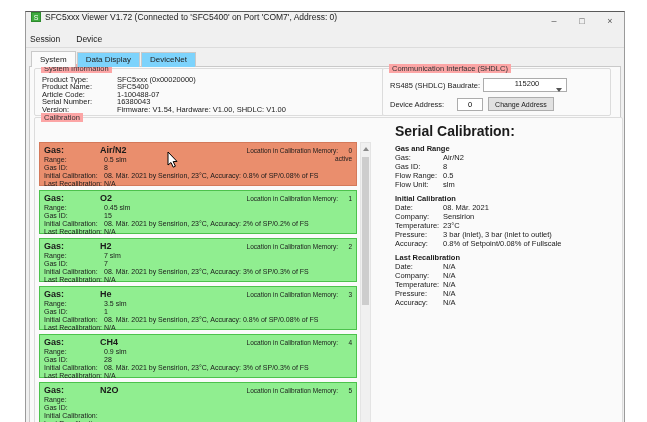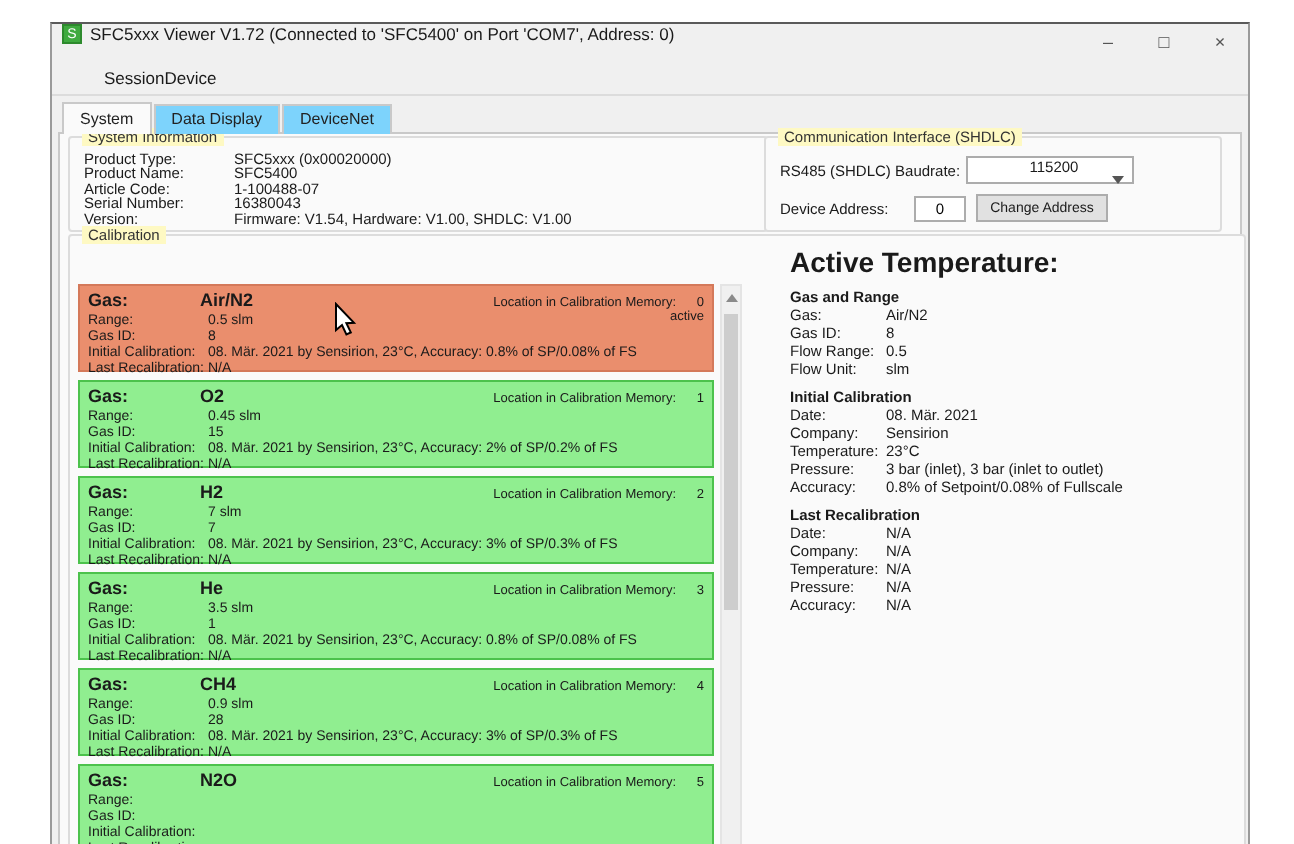--- a/index.html
+++ b/index.html
@@ -14,34 +14,34 @@
   .titlebar { position:absolute; left:0; top:0; right:0; height:18px; display:flex; 
               padding-left:5px; font-size:8.5px; }
   .app-icon { width:10px; height:10px; background:#3faa3f; border:1px solid #2d8a2d; margin-right:4px;
               display:inline-flex; align-items:center; justify-content:center; color:#fff; font-size:7px; }
   .win-controls { margin-left:auto; display:flex; height:100%; }
   .win-btn { width:28px; height:100%; display:flex; align-items:center; justify-content:center;
              font-size:9px; color:#555; }
 
   
   .menubar { position:absolute; left:0; top:18px; right:0; height:18px; display:flex; align-items:center;
-             padding-left:26px; font-size:8.5px; border-bottom:1px solid #dcdcdc; background:#f0f0f0; }
+             gap:16px; padding-left:4px; font-size:8.5px; border-bottom:1px solid #dcdcdc; background:#f0f0f0; }
   .menu-item { cursor:default; }
 
   
   .tabstrip { position:absolute; left:5px; top:40px; display:flex; font-size:8px; z-index:3;justify-content:space-between; }
   .tab { padding:2px 8px 3px 8px; border:1px solid #c9c9c9; border-bottom:none; background:#7dd3fc;
          margin-right:1px; color:#222; }
   .tab.selected { background:#fafafa; padding-top:3px; margin-top:-1px; }
   .tabpage { position:absolute; left:3px; top:54px; right:3px; height:430px; background:#fafafa;
              border:1px solid #c9c9c9; z-index:1; }
 
   
   .groupbox { position:absolute; border:1px solid #dcdcdc; border-radius:2px; z-index:2; background:#fafafa; }
-  .groupbox > .legend { position:absolute; top:-5px; left:6px; background:#fef9c3; padding:0 3px;
+  .groupbox > .legend { position:absolute; top:-5px; left:6px; background:#fca5a5; padding:0 3px;
                         font-size:7.5px; color:#333; white-space:nowrap; }
   .gb-sysinfo { left:8px; top:56px; width:350px; height:48px; }
   .gb-comm    { left:356px; top:56px; width:229px; height:48px; }
   .gb-calib   { left:8px; top:105px; width:589px; height:360px; }
 
   
   .info-rows { padding:7px 0 0 7px; font-size:7.5px; line-height:7.4px; }
   .info-row { display:flex; white-space:nowrap; }
   .info-row .lbl { width:75px; }
 
@@ -153,21 +153,21 @@
         <span>115200</span>
         <span class="combo-arrow"></span>
       </div>
       <span class="comm-label" style="top:31px;">Device Address:</span>
       <input class="addr-input" value="0" style="">
       <div class="addr-btn">Change Address</div>
     </div>
 
     <div class="groupbox gb-calib">
       <span class="legend">Calibration</span>
-      <div class="active-title">Active Temperature:</div>
+      <div class="active-title">Serial Calibration:</div>
 
       <div class="cal-list">
         <div class="entries">
 
           <div class="entry active-entry">
             <div class="e-line1">
               <span class="e-gas-label">Gas:</span>
               <span class="e-gas-name">Air/N2</span>
               <span class="e-loc-label">Location in Calibration Memory:</span>
               <span class="e-loc-num">0</span>

